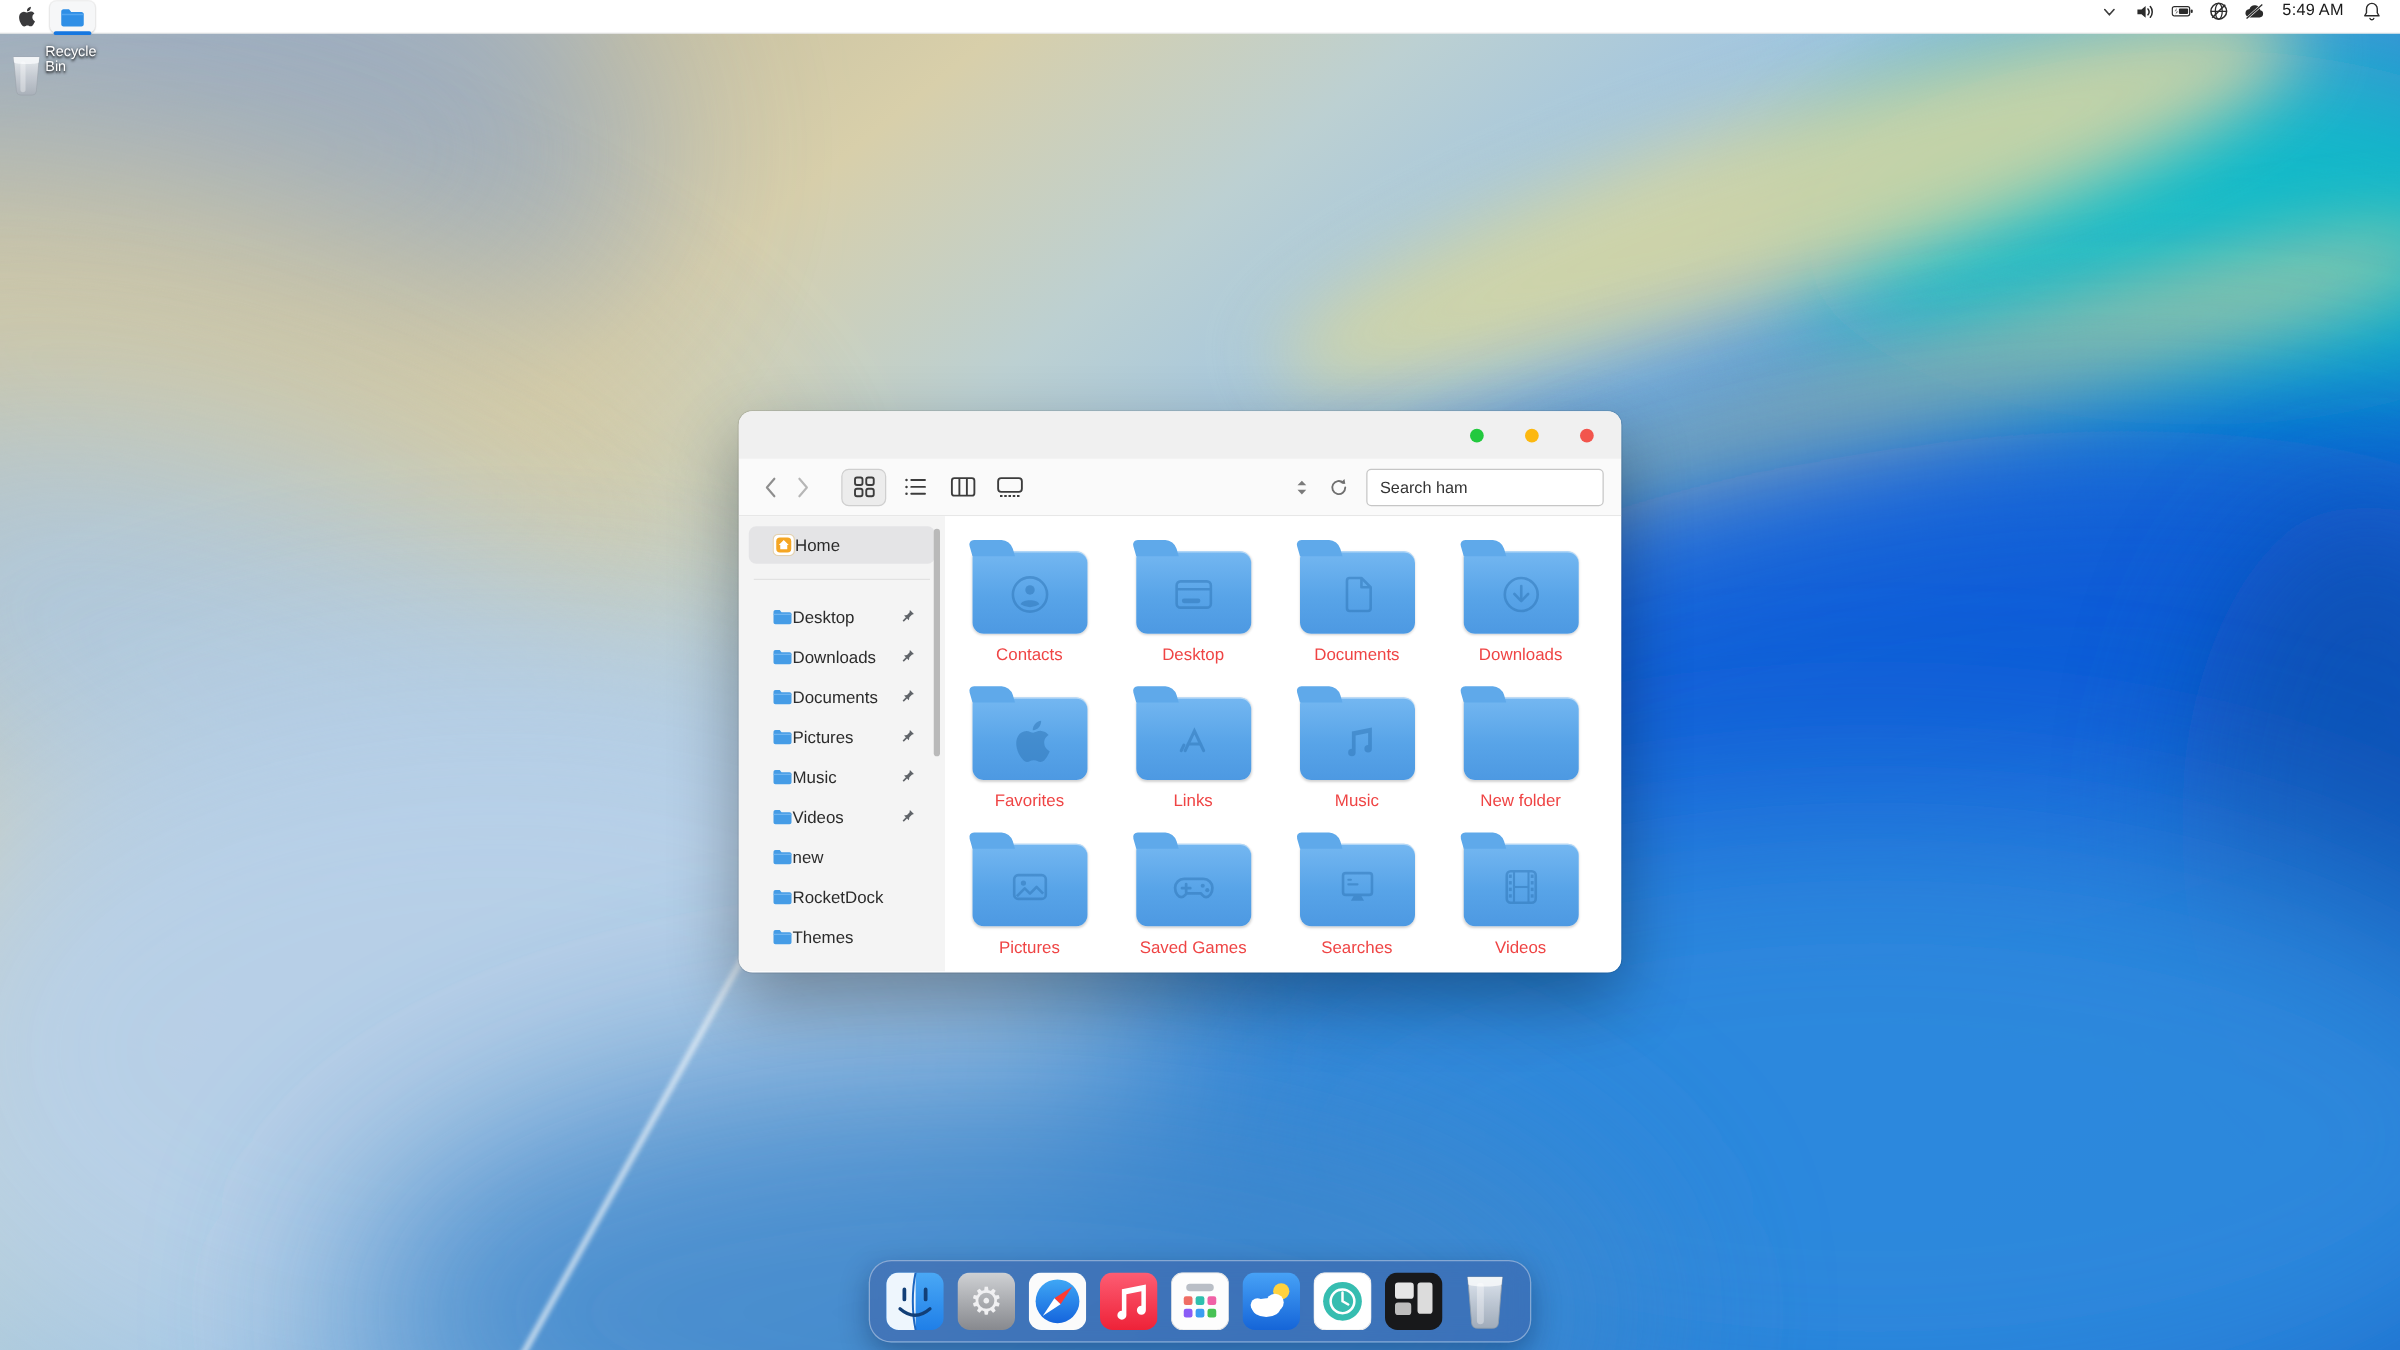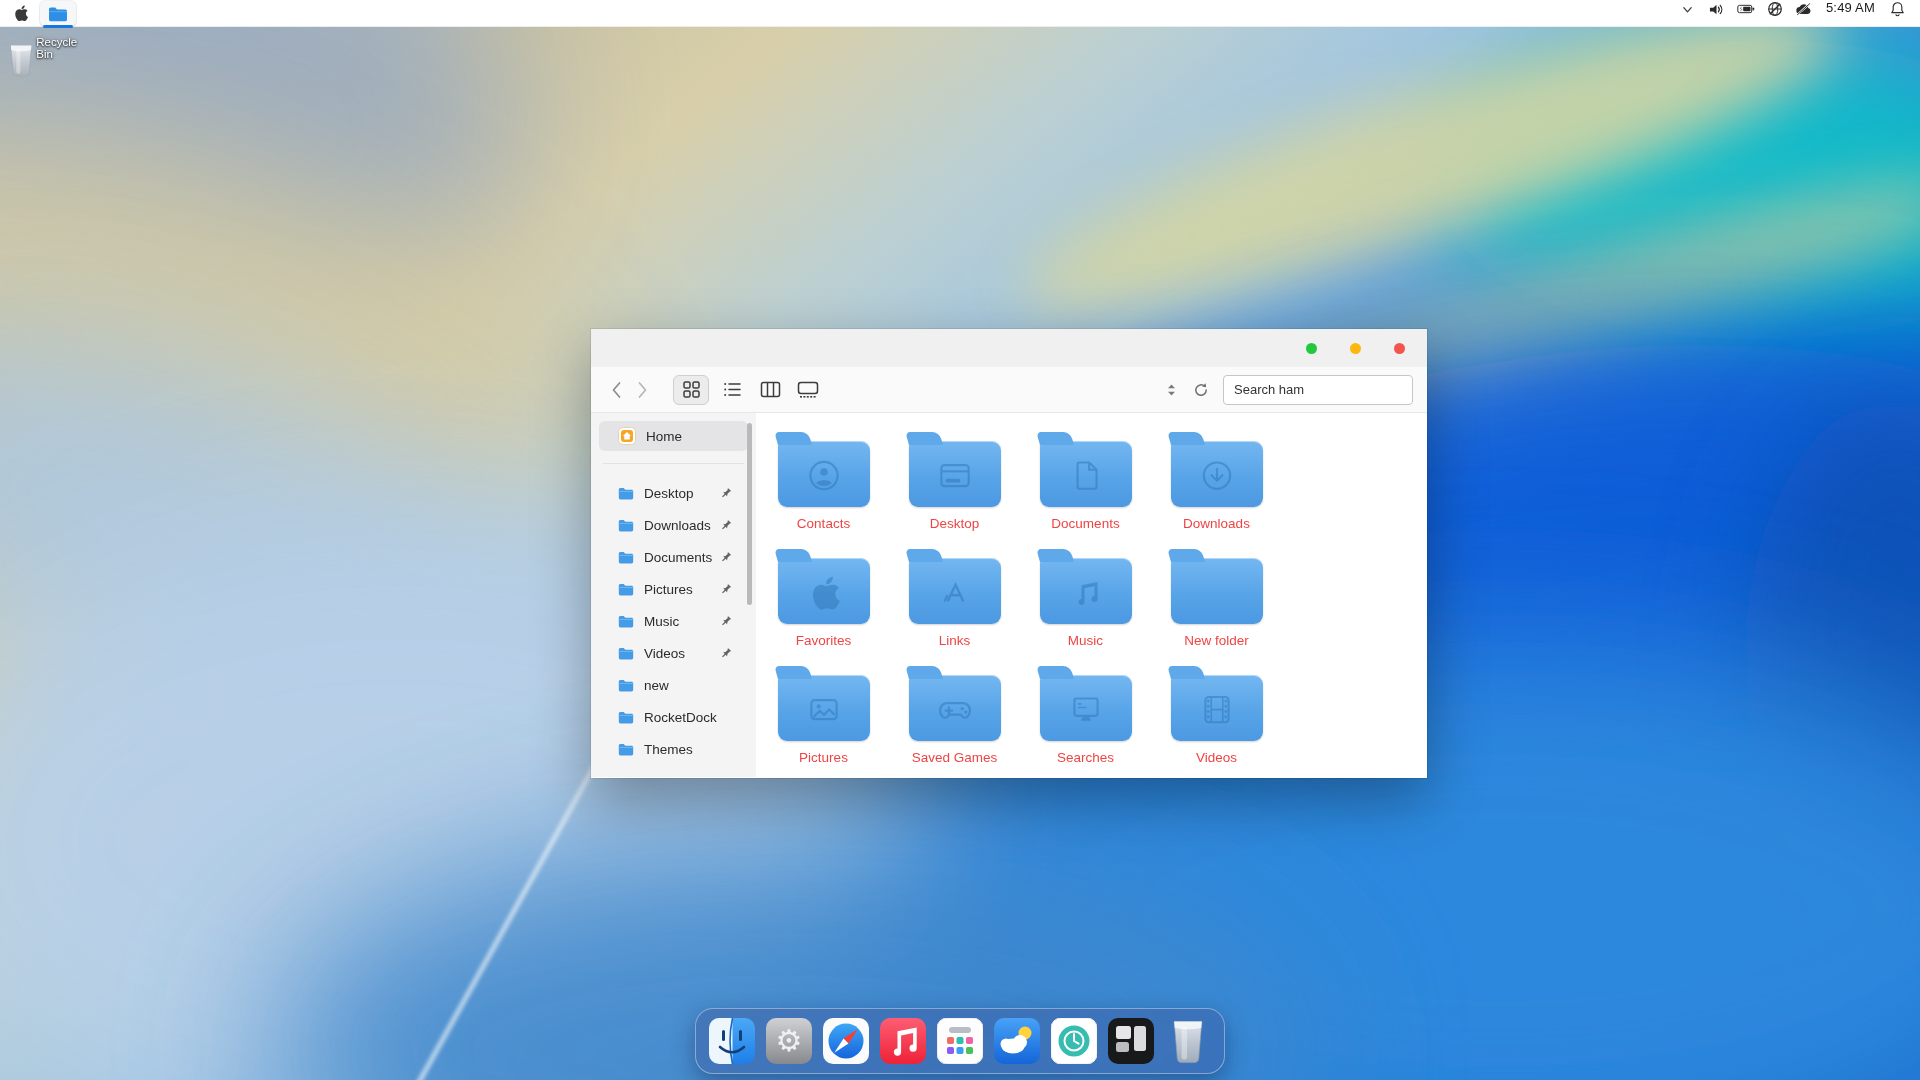--- a/index.html
+++ b/index.html
@@ -20,22 +20,22 @@
   .app-underline { position:absolute; bottom:-2px; left:3px; width:30px; height:3px; border-radius:2px; background:#1677e0; }
   .menubar-right { margin-left:auto; display:flex; align-items:flex-start; gap:11px; padding-right:14px; height:100%; }
   .tray-icon { display:flex; align-items:center; justify-content:center; width:18px; height:18px; }
   .tray-time { font-size:13px; color:#1a1a1a; letter-spacing:.2px; padding:0 2px; }
 
   
   .desktop-icon { position:absolute; top:34px; left:6px; width:72px; display:flex; align-items:flex-start; z-index:5; }
   .desktop-icon .label { margin-top:2px; font-size:11.5px; color:#fff; text-shadow:0 1px 2px rgba(0,0,0,.85), 0 0 3px rgba(0,0,0,.5); }
 
   
-  .window { position:absolute; left:591px; top:329px; width:836px; height:449px; background:#fff;
-            border-radius:0; box-shadow:0 1px 0 rgba(255,255,255,.3) inset, 0 22px 55px rgba(0,0,0,.33), 0 0 0 1px rgba(0,0,0,.08);
+  .window { position:absolute; left:591px; top:329px; width:706px; height:449px; background:#fff;
+            border-radius:11px; box-shadow:0 1px 0 rgba(255,255,255,.3) inset, 0 22px 55px rgba(0,0,0,.33), 0 0 0 1px rgba(0,0,0,.08);
             overflow:hidden; z-index:10; }
   .titlebar { position:relative; height:38px; background:#f0f0f0; }
   .traffic { position:absolute; top:14px; width:11px; height:11px; border-radius:50%; }
   .tl-green  { right:110px; }
   .tl-yellow { right:66px; }
   .tl-red    { right:22px; }
 
   .toolbar { height:46px; background:#fafafa; border-bottom:1px solid #e7e7e7; display:flex; align-items:center; padding-left:12px; }
   .nav-btn { width:26px; height:30px; display:flex; align-items:center; justify-content:center; background:none; border:none; }
   .view-btn { width:30px; height:28px; margin:0 4px; display:flex; align-items:center; justify-content:center; background:none; border:none; border-radius:6px; }
@@ -46,21 +46,21 @@
   .search-input { width:190px; height:30px; margin:0 14px 0 12px; border:1px solid #c6c6c6; border-radius:4px;
                   padding:0 10px; font-size:13px; color:#333; background:#fff; font-family:inherit; }
 
   .window-body { display:flex; height:364px; }
 
   
   .sidebar { position:relative; width:165px; background:#f4f4f4; padding-top:8px; flex-shrink:0; }
   .side-row { height:30px; margin:0 8px 2px 8px; border-radius:6px; display:flex; align-items:center; }
   .side-row.active { background:#e4e4e6; }
   .side-row .icon { margin-left:19px; display:flex; }
-  .side-row .txt { margin-left:10px; font-size:13.5px; color:#2b2b2b; }
+  .side-row .txt { font-size:13.5px; color:#2b2b2b; }
   .side-row .pin { margin-left:auto; margin-right:16px; display:flex; }
   .side-divider { height:1px; background:#e2e2e2; margin:12px 12px 14px 12px; }
   .side-scrollbar { position:absolute; right:4px; top:10px; width:5px; height:182px; border-radius:3px; background:#b9b9b9; }
 
   
   .main { flex:1; background:#fff; padding-top:16px; padding-left:2px;
           display:grid; grid-template-columns:repeat(4,131px); grid-auto-rows:117px; align-content:start; }
   .tile { display:flex; flex-direction:column; align-items:center; }
   .folder { position:relative; width:92px; height:66px; margin-top:12px;
             background:linear-gradient(180deg,#74b7f1 0%,#58a4e8 55%,#4d99e2 100%);

